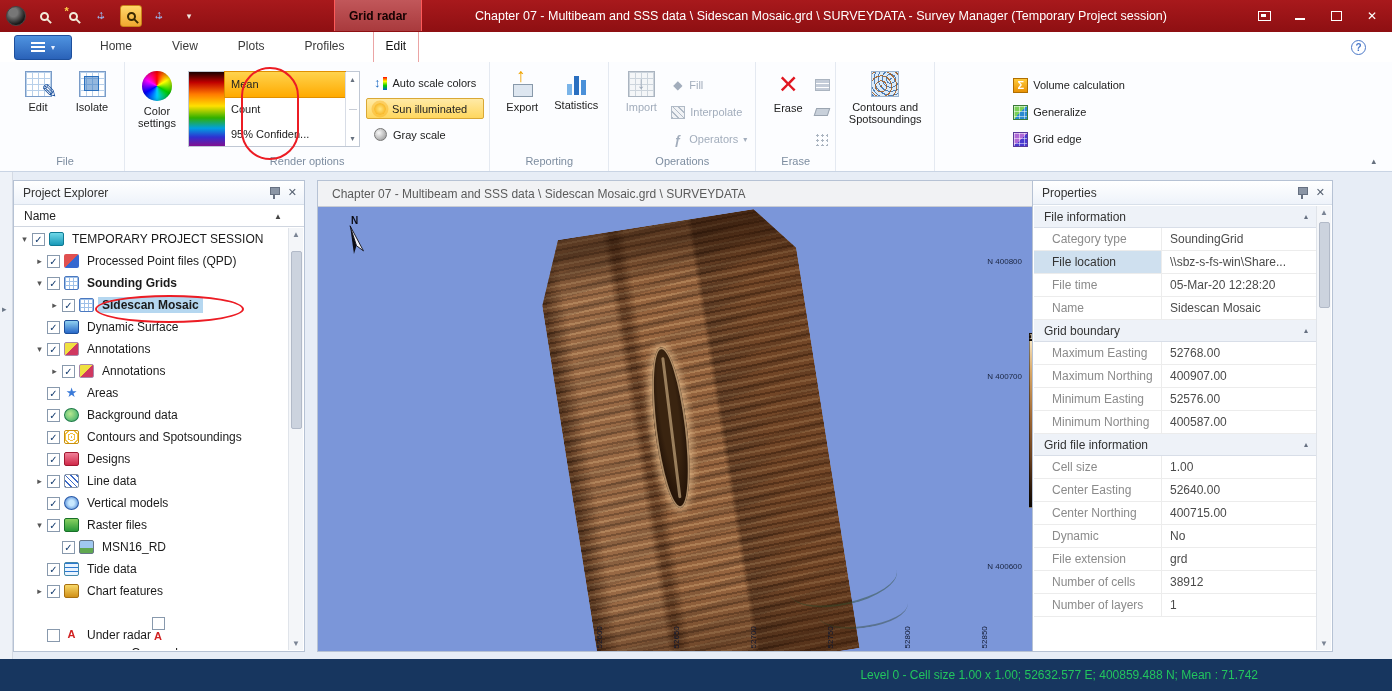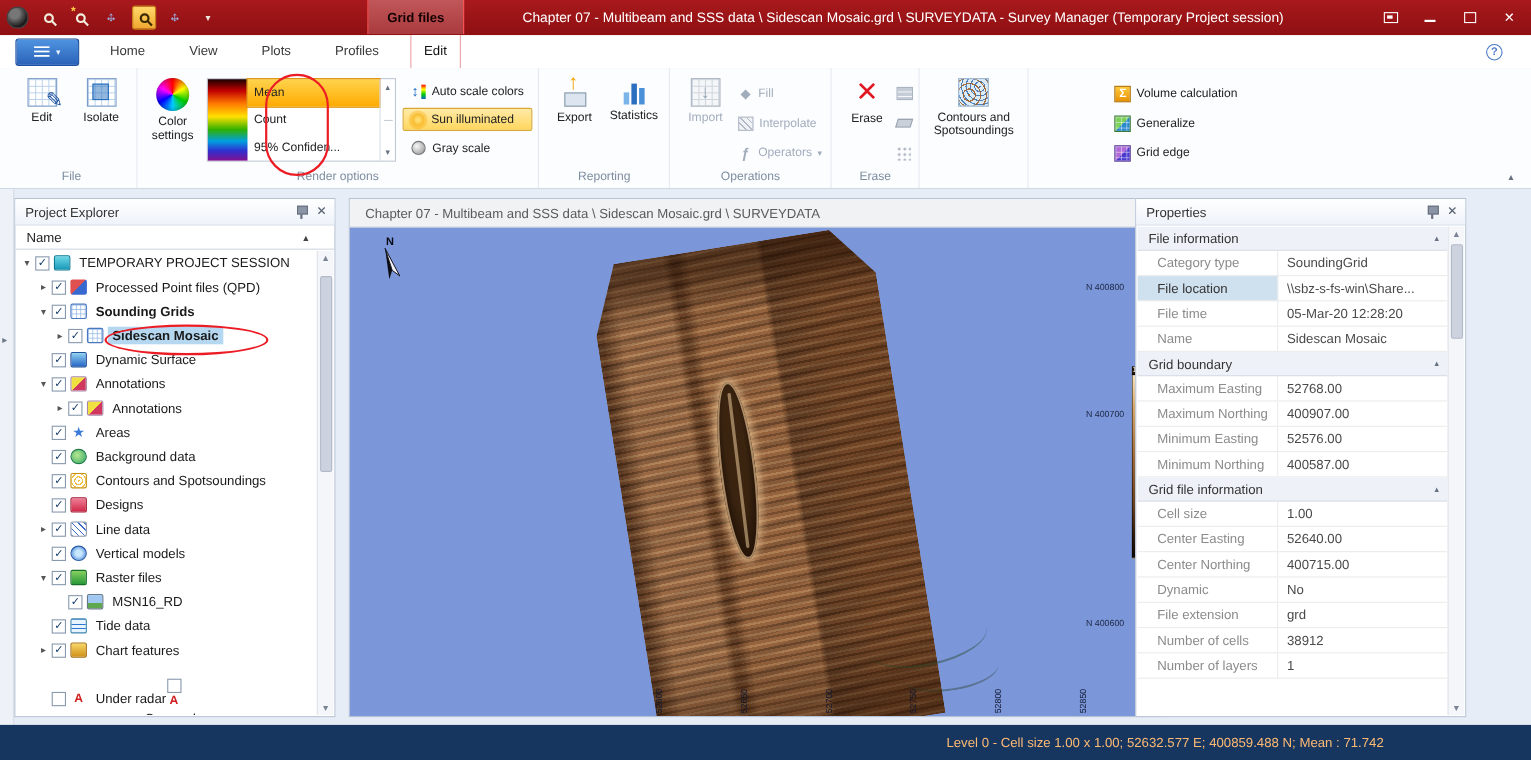--- a/index.html
+++ b/index.html
@@ -245,21 +245,21 @@
   .psec-chev { margin-left:auto; color:#667081; font-size:8px; }
   .prow { height:23px; display:flex; border-bottom:1px solid #ececec; }
   .pname { width:128px; flex:0 0 128px; padding:4px 4px 0 18px; color:#8b8b8b; border-right:1px solid #ececec;
     white-space:nowrap; overflow:hidden; }
   .pval { flex:1; padding:4px 0 0 8px; color:#4a4a4a; white-space:nowrap; overflow:hidden; }
   .prow.selected .pname { background:#cfe0ef; color:#333; }
   .props .vscroll { top:25px; }
   .props .vthumb { top:16px; height:86px; }
 
   
-  .statusbar { position:absolute; left:0; bottom:0; width:100%; height:32px; background:#17365f; color:#fdba74;
+  .statusbar { position:absolute; left:0; bottom:0; width:100%; height:32px; background:#17365f; color:#22c55e;
     display:flex; align-items:center; justify-content:flex-end; padding-right:134px; font-size:12px; }
 </style>
 </head>
 <body>
 
 <div class="app">
 
   <div class="titlebar">
     <div class="qat">
       <span class="app-logo"></span>
@@ -275,21 +275,21 @@
       <button class="qbtn active">
           <span class="mag"></span>
         </button>
       <button class="qbtn">
           <span class="fourway"></span>
         </button>
       <button class="qbtn">
           <span class="qcaret">▾</span>
         </button>
     </div>
-    <div class="ctx-chip">Grid files</div>
+    <div class="ctx-chip">Grid radar</div>
     <div class="win-title">Chapter 07 - Multibeam and SSS data \ Sidescan Mosaic.grd \ SURVEYDATA - Survey Manager (Temporary Project session)</div>
     <div class="winbtns">
       <span class="wbtn">
           <span class="monitor-icon"></span>
         </span>
       <span class="wbtn">
           <span class="min-icon"></span>
         </span>
       <span class="wbtn">
           <span class="max-icon"></span>

